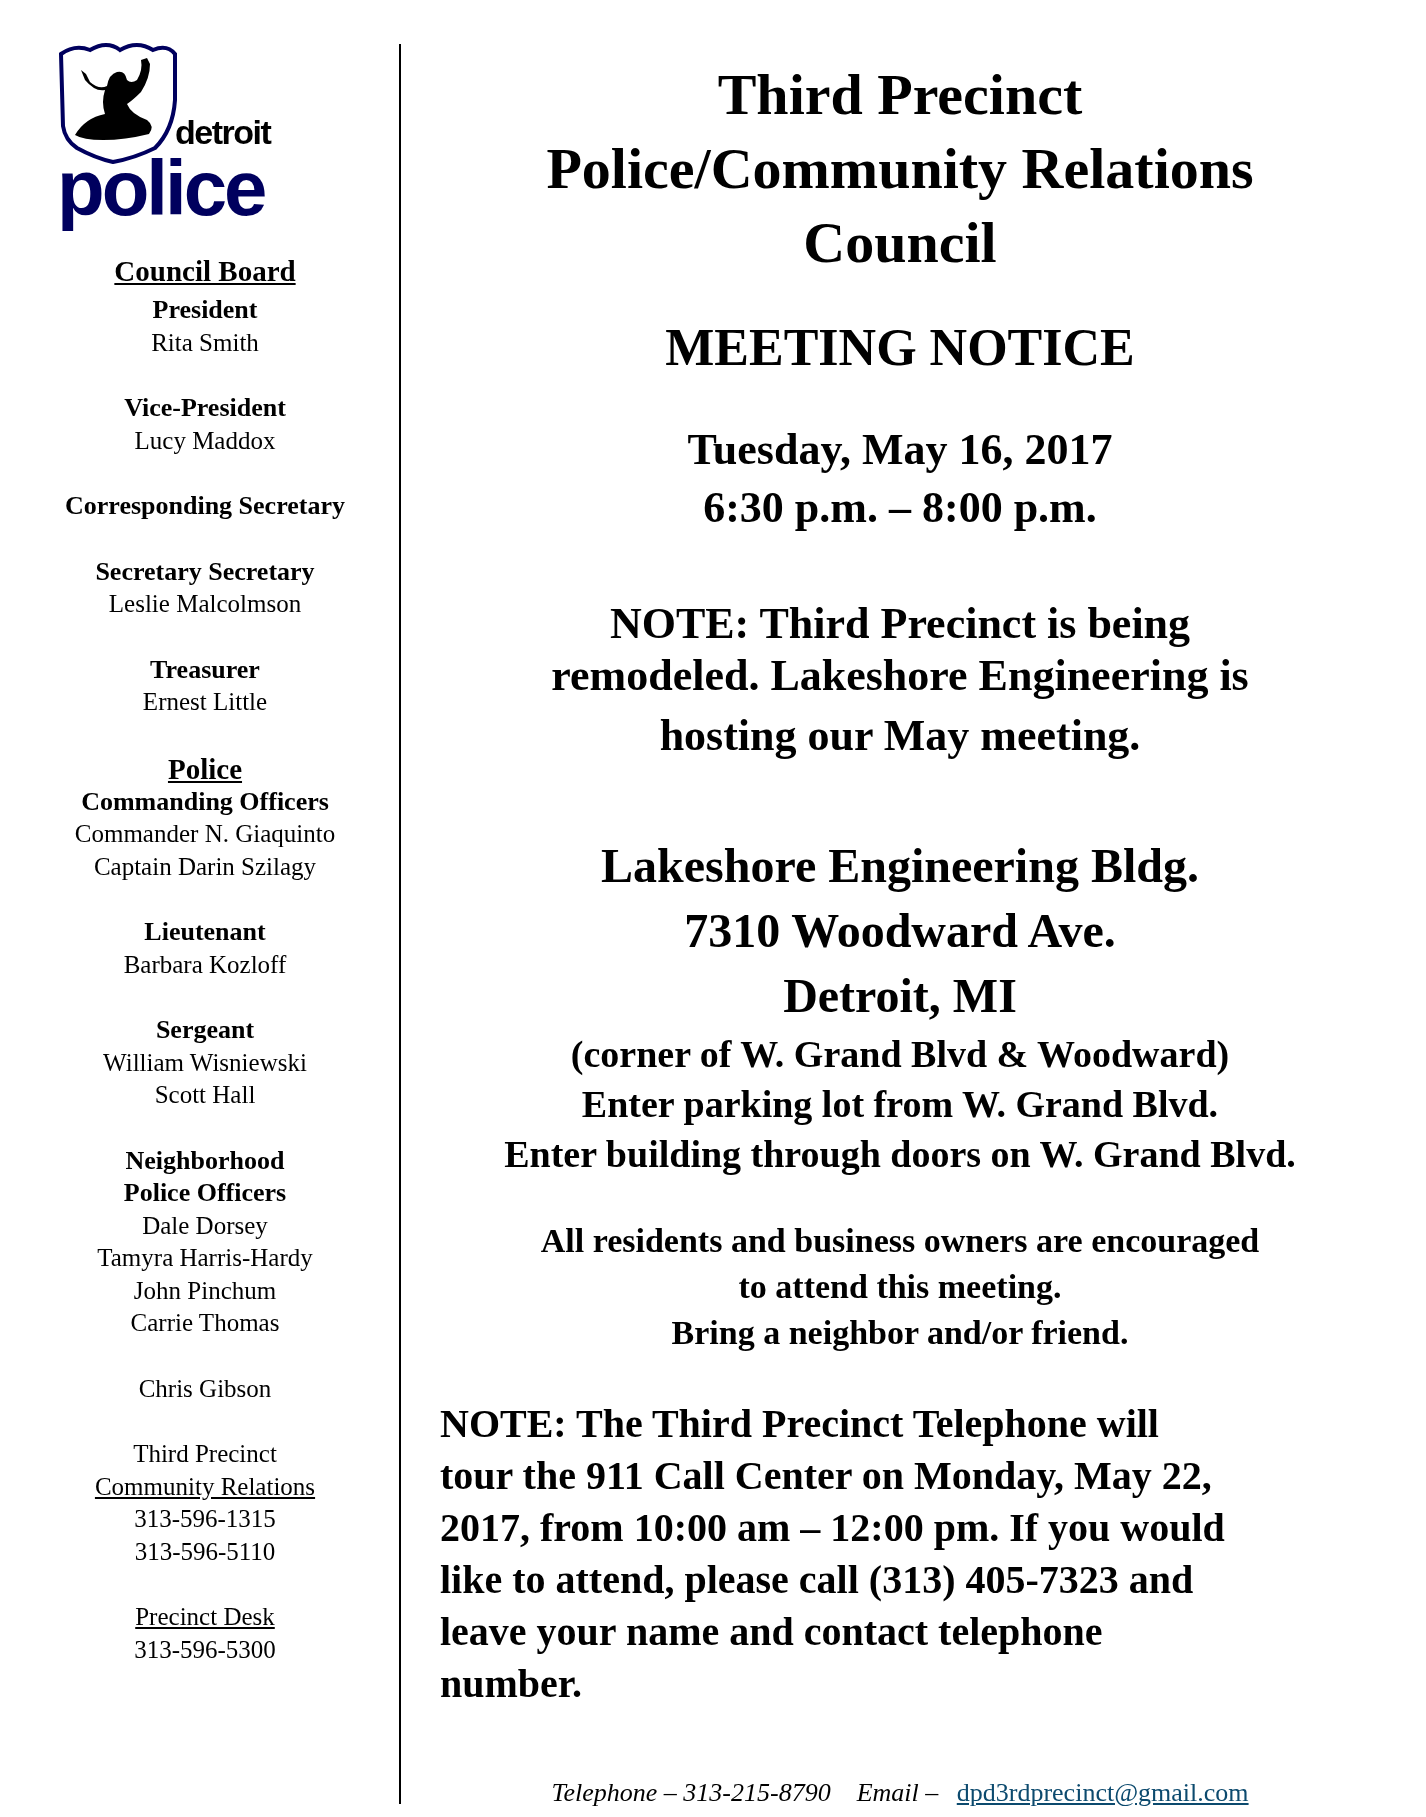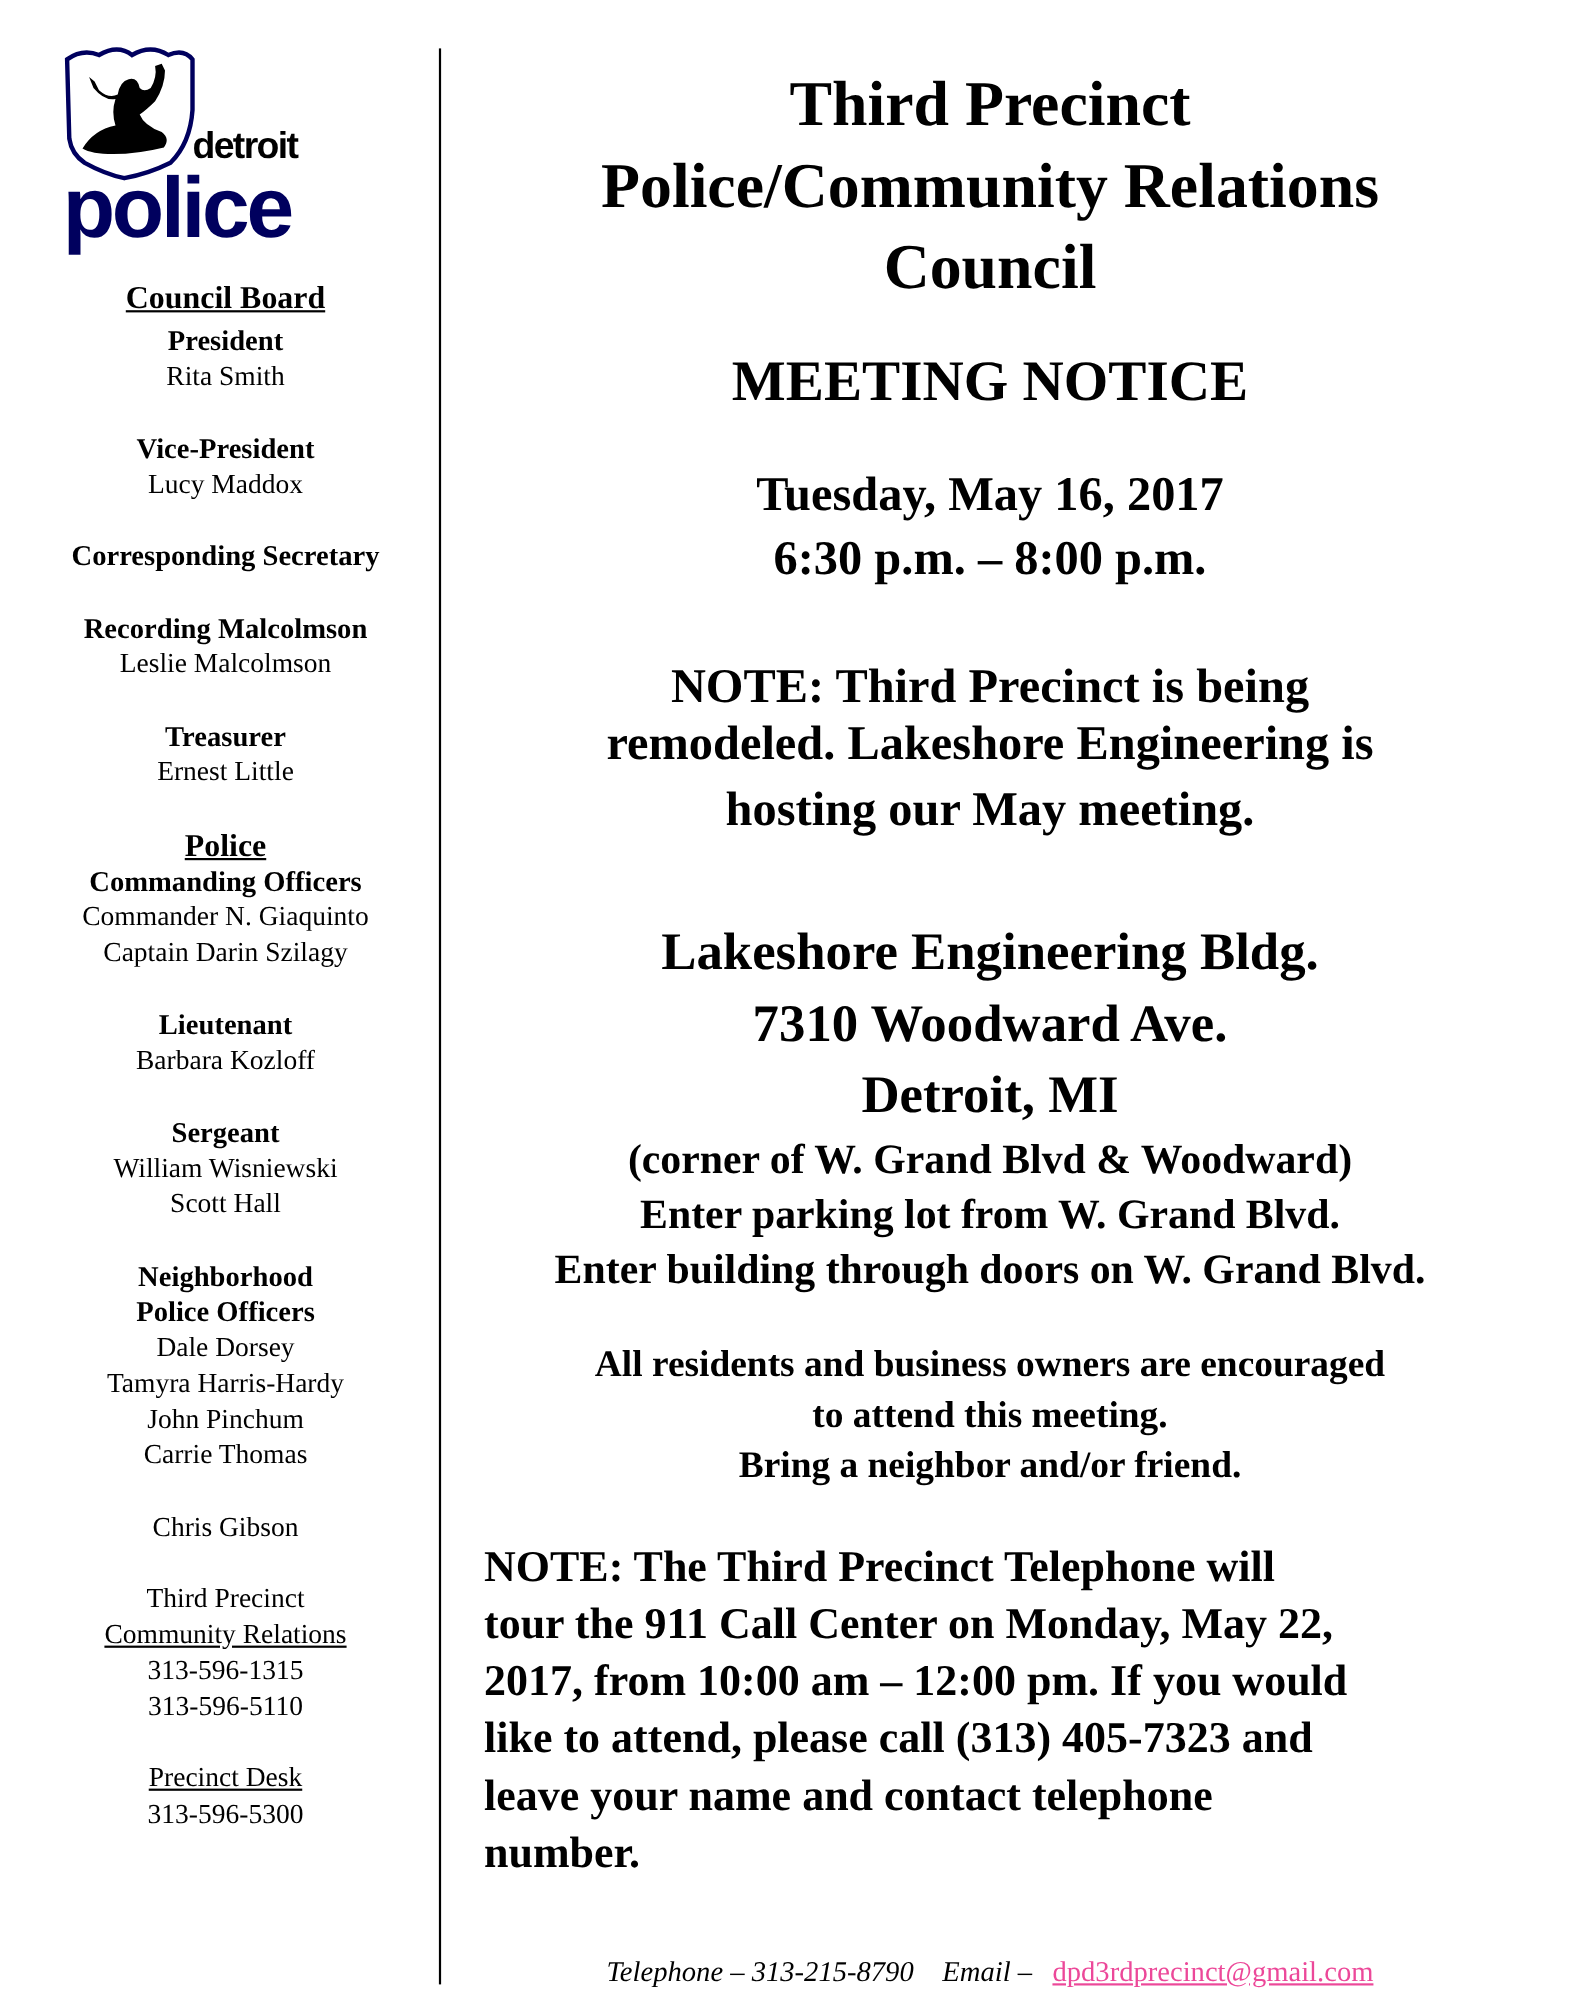--- a/index.html
+++ b/index.html
@@ -31,21 +31,21 @@
   .t-date { font-size: 44px; font-weight: bold; }
   .t-note1 { font-size: 44px; font-weight: bold; }
   .t-addr { font-size: 48px; font-weight: bold; }
   .t-dir { font-size: 38px; font-weight: bold; }
   .t-all { font-size: 34px; font-weight: bold; }
   .note2 { position: absolute; left: 440px; top: 1398px; width: 900px; text-align: left;
            font-size: 40px; font-weight: bold; line-height: 52px; }
 
   .footer { position: absolute; left: 420px; top: 1778px; width: 960px; text-align: center;
             font-size: 26px; font-style: italic; white-space: pre; }
-  .footer .email-link { font-style: normal; color: #ec4899; text-decoration: underline; margin-left: 12px; }
+  .footer .email-link { font-style: normal; color: #0c4a6e; text-decoration: underline; margin-left: 12px; }
 </style>
 </head>
 <body>
 
 <div class="logo">
   <svg viewBox="0 0 240 195" xmlns="http://www.w3.org/2000/svg">
 
     <path d="M6 14 Q20 4 35 10 Q52 0 65 10 Q82 0 98 10 Q112 4 120 14 L120 60 Q118 90 100 108 Q80 118 58 122 Q40 118 22 108 Q10 100 8 86 Z" fill="#ffffff" stroke="#00005e" stroke-width="4"></path>
 
     <path d="M20 95 Q30 78 50 74 Q46 62 50 50 Q40 52 30 40 L26 30 L31 34 L35 42 Q44 50 52 46 Q54 34 62 32 Q70 30 72 40 Q76 44 82 40 Q88 30 86 20 L92 18 L95 24 Q95 38 86 52 Q78 60 72 64 Q76 74 92 80 Q100 86 94 94 Q70 100 48 100 Q28 100 20 95 Z" fill="#000000"></path>
@@ -68,21 +68,21 @@
   <div>
     <div class="sb-role">Vice-President</div>
     <div class="sb-name">Lucy Maddox</div>
   </div>
   <div class="sb-gap"></div>
   <div>
     <div class="sb-role">Corresponding Secretary</div>
   </div>
   <div class="sb-gap"></div>
   <div>
-    <div class="sb-role">Recording Malcolmson</div>
+    <div class="sb-role">Secretary Secretary</div>
     <div class="sb-name">Leslie Malcolmson</div>
   </div>
   <div class="sb-gap"></div>
   <div>
     <div class="sb-role">Treasurer</div>
     <div class="sb-name">Ernest Little</div>
   </div>
   <div class="sb-gap"></div>
 
   <div class="sb-heading">Police</div>

